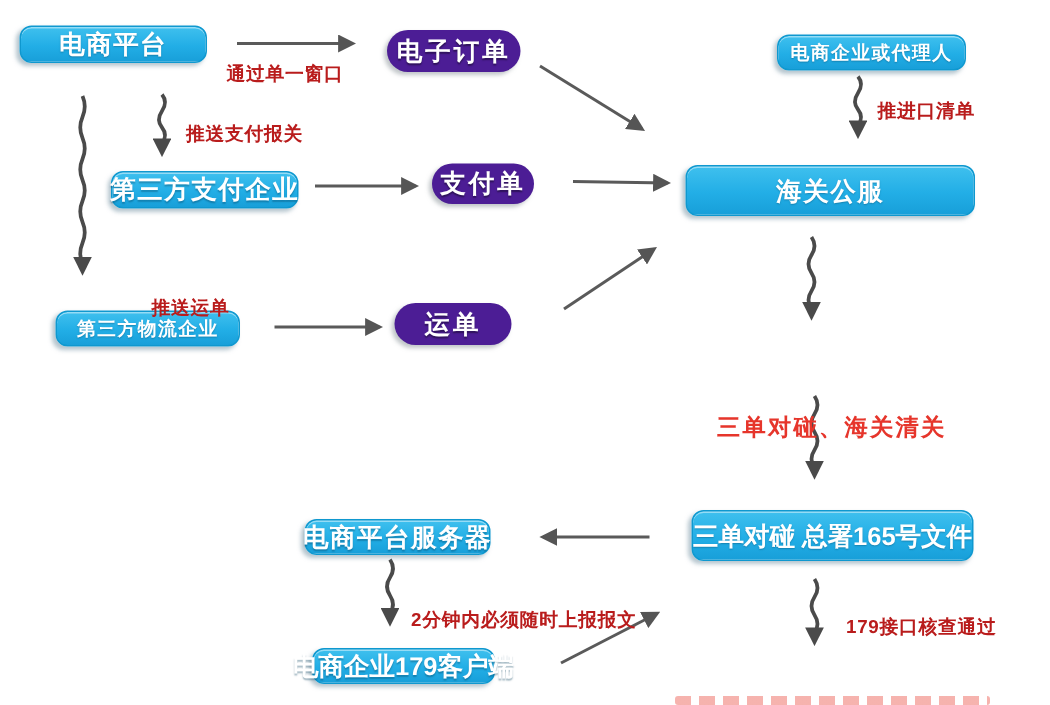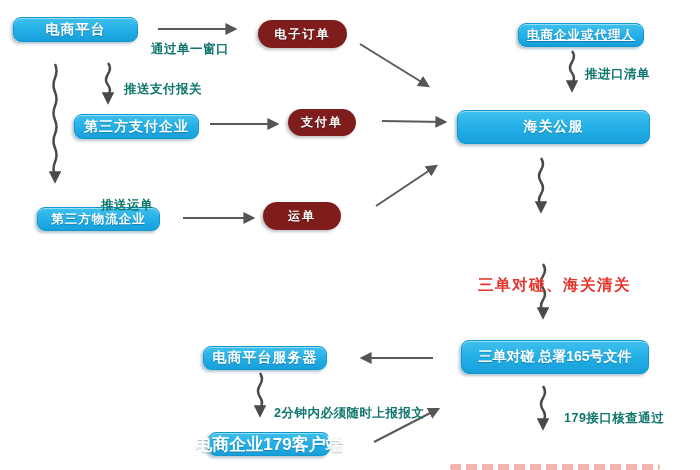--- a/index.html
+++ b/index.html
@@ -3,36 +3,36 @@
 <meta charset="utf-8">
 <style>
   html,body{margin:0;padding:0;background:#ffffff;}
   #canvas{
     position:relative;width:700px;height:470px;background:#ffffff;overflow:hidden;
     font-family:"Liberation Sans","DejaVu Sans",sans-serif;
   }
   .bnode{
     position:absolute;display:flex;align-items:center;justify-content:center;
     background:linear-gradient(180deg,#3fc0ee 0%,#22aee6 55%,#189fd9 100%);
-    color:#fff;font-weight:bold;font-size:14px;letter-spacing:1px;
+    color:#fff;font-weight:bold;font-size:17px;letter-spacing:1px;
     border:1px solid #0f98cf;border-radius:8px;
     box-shadow:-2px 2px 3px rgba(120,150,165,.55), inset 0 1px 0 rgba(255,255,255,.45);
     text-shadow:0 1px 1px rgba(0,60,90,.35);
     white-space:nowrap;
   }
   .dnode{
     position:absolute;display:flex;align-items:center;justify-content:center;
-    background:#7f1d1d;color:#fff;font-weight:bold;font-size:12px;letter-spacing:2px;
+    background:#4c1d95;color:#fff;font-weight:bold;font-size:17px;letter-spacing:2px;
     border-radius:999px;
     box-shadow:-2px 2px 3px rgba(140,150,155,.55);
     text-shadow:0 1px 1px rgba(0,0,0,.4);
     white-space:nowrap;
   }
   .elabel{
-    position:absolute;color:#0f766e;font-weight:bold;font-size:12.5px;
+    position:absolute;color:#b91c1c;font-weight:bold;font-size:12.5px;
     letter-spacing:.5px;white-space:nowrap;
   }
   .rlabel{
     position:absolute;color:#e6352b;font-weight:bold;font-size:15.5px;
     letter-spacing:1.5px;white-space:nowrap;margin-top:48px;
   }
   #arrow-layer{position:absolute;left:0;top:0;pointer-events:none;}
   .clip-red{
     position:absolute;left:450px;top:464px;width:210px;height:6px;border-radius:2px;
     background:repeating-linear-gradient(90deg,rgba(233,70,58,.55) 0 11px,rgba(255,255,255,0) 11px 16px);
@@ -67,21 +67,21 @@
     <path d="M55,64 q3,7 0,14 t0,14 t0,14 t0,14 t0,14 t0,14 t0,14 t0,14 l0,4" fill="none" stroke="#4a4a4a" stroke-width="2.5" marker-end="url(#mhb)"></path>
     <path d="M572,51 q4,5 0,11 t0,11 t0,11 l0,5" fill="none" stroke="#4a4a4a" stroke-width="2.5" marker-end="url(#mhb)"></path>
     <path d="M541,158 q4,6 0,12 t0,12 t0,12 t0,12 l0,4" fill="none" stroke="#4a4a4a" stroke-width="2.5" marker-end="url(#mhb)"></path>
     <path d="M543,264 q4,6 0,12 t0,12 t0,12 t0,12 l0,4" fill="none" stroke="#4a4a4a" stroke-width="2.5" marker-end="url(#mhb)"></path>
     <path d="M260,373 q4,6 0,12 t0,12 t0,12 l0,5" fill="none" stroke="#4a4a4a" stroke-width="2.5" marker-end="url(#mhb)"></path>
     <path d="M543,386 q4,6 0,12 t0,12 t0,12 l0,5" fill="none" stroke="#4a4a4a" stroke-width="2.5" marker-end="url(#mhb)"></path>
   </svg>
 
   <div class="bnode" style="left:13px;top:17px;width:123px;height:23px;">电商平台</div>
 
-  <div class="bnode" style="left:518px;top:23px;width:124px;height:22px;font-size:12.5px;text-decoration:underline;">电商企业或代理人</div>
+  <div class="bnode" style="left:518px;top:23px;width:124px;height:22px;font-size:12.5px;">电商企业或代理人</div>
 
   <div class="bnode" style="left:74px;top:114px;width:123px;height:23px;">第三方支付企业</div>
 
   <div class="bnode" style="left:457px;top:110px;width:191px;height:32px;">海关公服</div>
 
   <div class="bnode" style="left:37px;top:207px;width:121px;height:22px;font-size:12.5px;">第三方物流企业</div>
 
   <div class="bnode" style="left:461px;top:340px;width:186px;height:32px;letter-spacing:0;">三单对碰 总署165号文件</div>
 
   <div class="bnode" style="left:203px;top:346px;width:122px;height:22px;">电商平台服务器</div>

